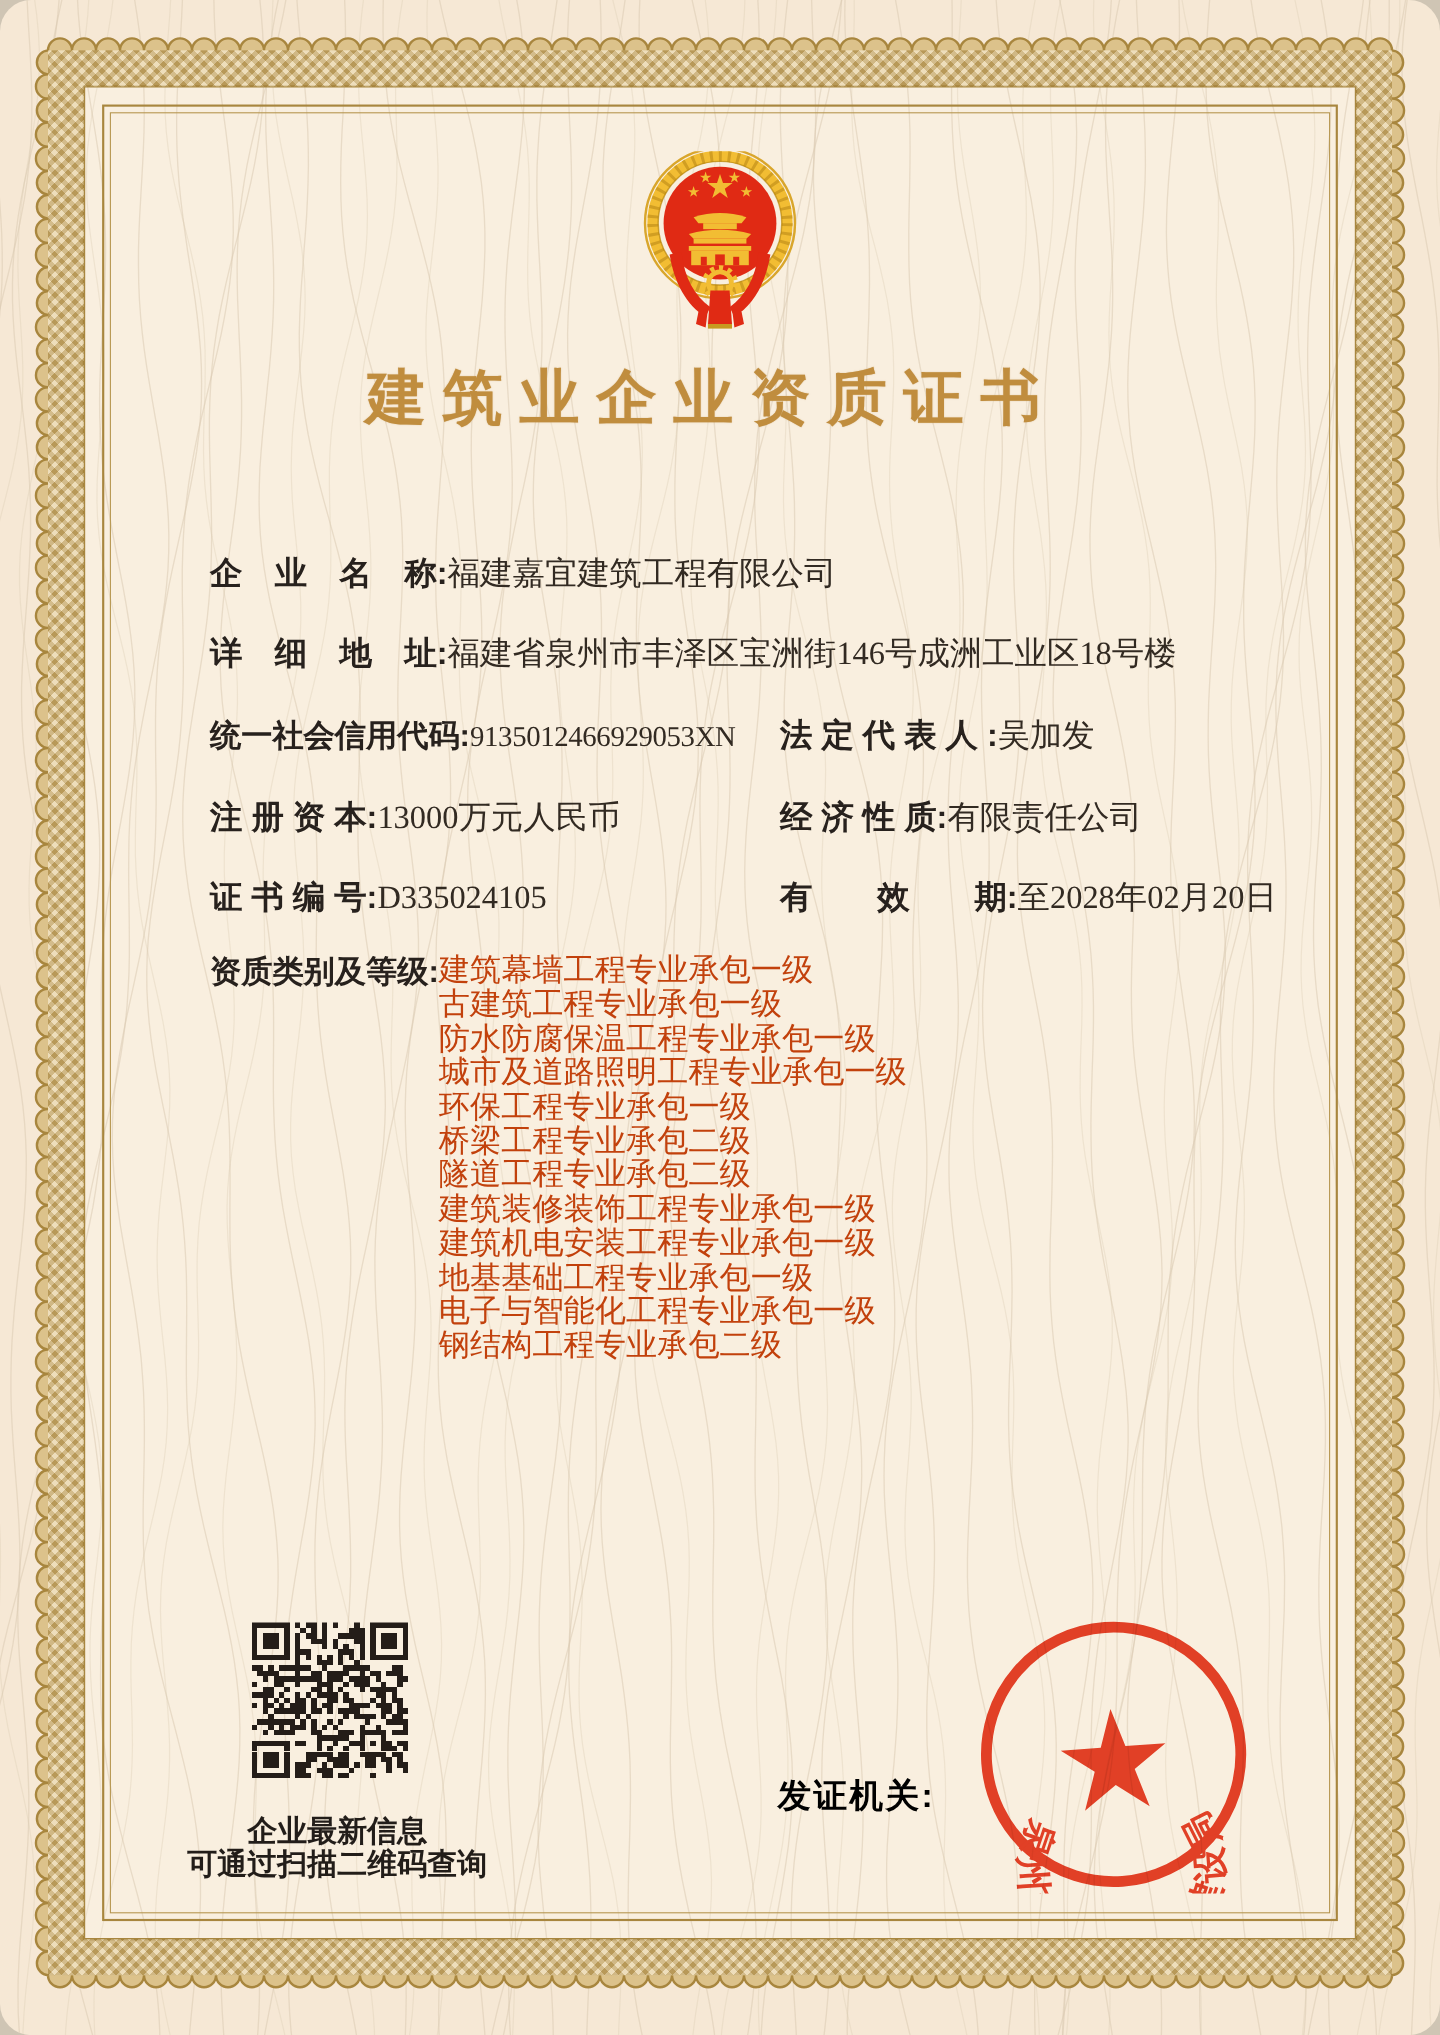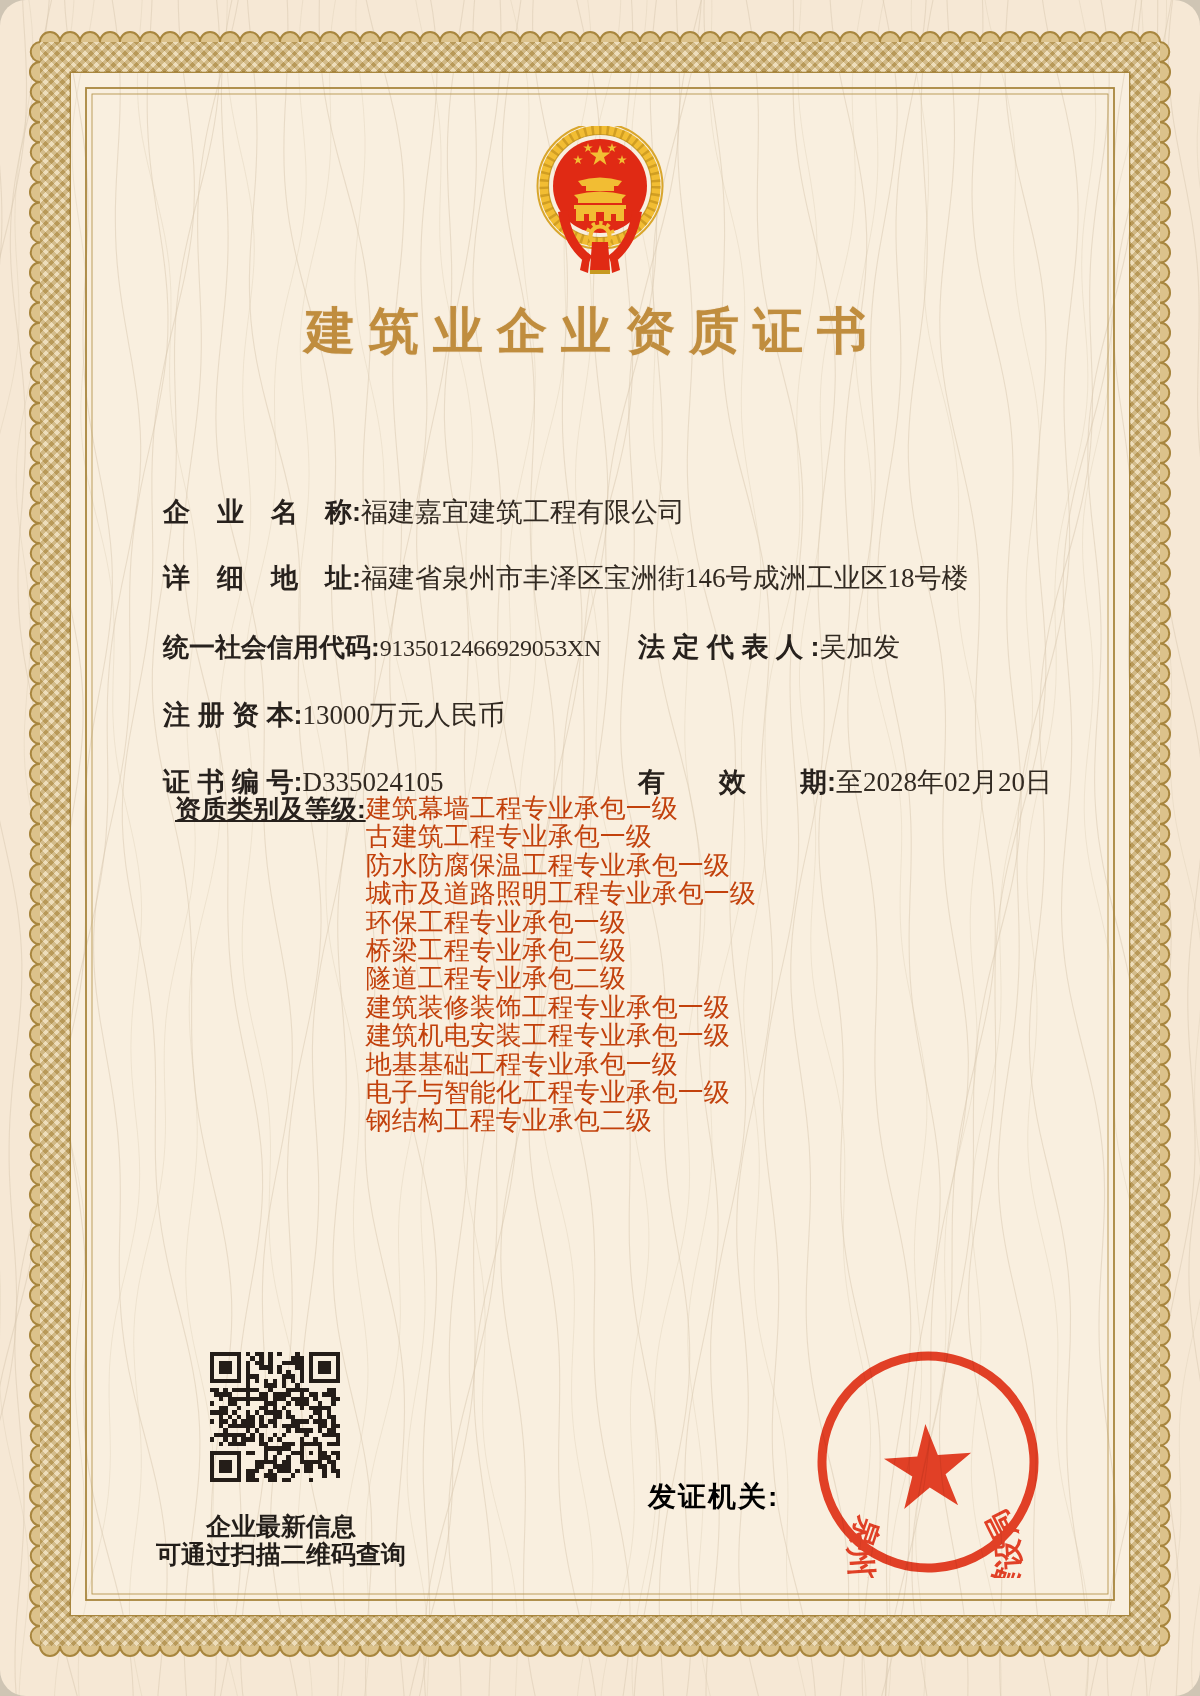--- a/index.html
+++ b/index.html
@@ -9,28 +9,28 @@
   .lat{position:absolute;left:40px;top:42px;right:40px;bottom:50px;border:30px solid transparent;
        border-image:repeating-linear-gradient(45deg,rgba(164,130,60,.45) 0 4px,rgba(250,241,221,.4) 4px 8px) 30;
        pointer-events:none;}
   .lat2{position:absolute;left:40px;top:42px;right:40px;bottom:50px;border:30px solid transparent;
        border-image:repeating-linear-gradient(-45deg,rgba(164,130,60,.35) 0 4px,rgba(250,241,221,.3) 4px 8px) 30;
        pointer-events:none;}
   .title{position:absolute;left:0;top:298px;width:1200px;text-align:center;box-sizing:border-box;
          font-family:"Liberation Serif","DejaVu Serif",serif;font-weight:700;font-size:50px;
          letter-spacing:14px;padding-right:14px;color:#c08d3e;text-shadow:0 0 1px rgba(178,128,52,.55);}
   .emblem{position:absolute;left:533px;top:126px;}
-  .row{position:absolute;left:163px;width:950px;white-space:nowrap;font-size:27px;line-height:32px;margin-top:34px;}
+  .row{position:absolute;left:175px;width:950px;white-space:nowrap;font-size:27px;line-height:32px;}
   .row .label{font-weight:700;color:#27211d;}
   .row .value{font-family:"Liberation Serif","DejaVu Serif",serif;color:#322a22;}
   .pair2{position:absolute;left:475px;top:0;white-space:nowrap;}
   .row-credit{font-size:26px;}
   .row-credit .value{font-size:24px;letter-spacing:-0.3px;}
   .quals{position:absolute;left:175px;top:795px;display:flex;align-items:flex-start;}
-  .quals .label{font-weight:700;font-size:26px;line-height:28.4px;color:#27211d;flex:0 0 auto;text-decoration:underline;}
+  .quals .label{font-weight:700;font-size:26px;line-height:28.4px;color:#27211d;flex:0 0 auto;}
   .qitems{font-family:"Liberation Serif","DejaVu Serif",serif;font-size:26px;line-height:28.4px;color:#c2410c;}
   .qr{position:absolute;left:210px;top:1352px;}
   .qr-caption{position:absolute;left:116px;top:1512px;width:330px;text-align:center;
               font-weight:700;font-size:25px;line-height:28px;color:#221d19;}
   .issuer{position:absolute;left:648px;top:1478px;font-weight:700;font-size:28px;letter-spacing:2px;color:#000000;}
   .dateline{position:absolute;left:778px;top:1524px;font-size:27px;white-space:nowrap;color:#221d19;}
   .dateline .num{font-family:"Liberation Serif","DejaVu Serif",serif;}
   .dateline .unit{font-weight:700;}
   .g-yr{margin-left:24px}.g-mo{margin-left:4px}.g-mu{margin-left:18px}.g-dy{margin-left:8px}.g-du{margin-left:36px}
   .seal{position:absolute;left:812px;top:1346px;mix-blend-mode:multiply;opacity:.96;}
@@ -161,20 +161,21 @@
     <span class="label">详　细　地　址:</span><span class="value">福建省泉州市丰泽区宝洲街146号成洲工业区18号楼</span>
   </div>
 
   <div class="row row-credit" style="top:597px">
     <span class="label">统一社会信用代码:</span><span class="value">9135012466929053XN</span>
     <span class="pair2"><span class="label" style="font-size:27px">法 定 代 表 人 :</span><span class="value" style="font-size:27px">吴加发</span></span>
   </div>
 
   <div class="row" style="top:665px">
     <span class="label">注 册 资 本:</span><span class="value">13000万元人民币</span>
+    <span class="pair2"><span class="label">经 济 性 质:</span><span class="value">有限责任公司</span></span>
   </div>
 
   <div class="row" style="top:732px">
     <span class="label">证 书 编 号:</span><span class="value">D335024105</span>
     <span class="pair2"><span class="label">有　　效　　期:</span><span class="value">至2028年02月20日</span></span>
   </div>
 
   <div class="quals">
     <span class="label">资质类别及等级:</span>
     <div class="qitems">

